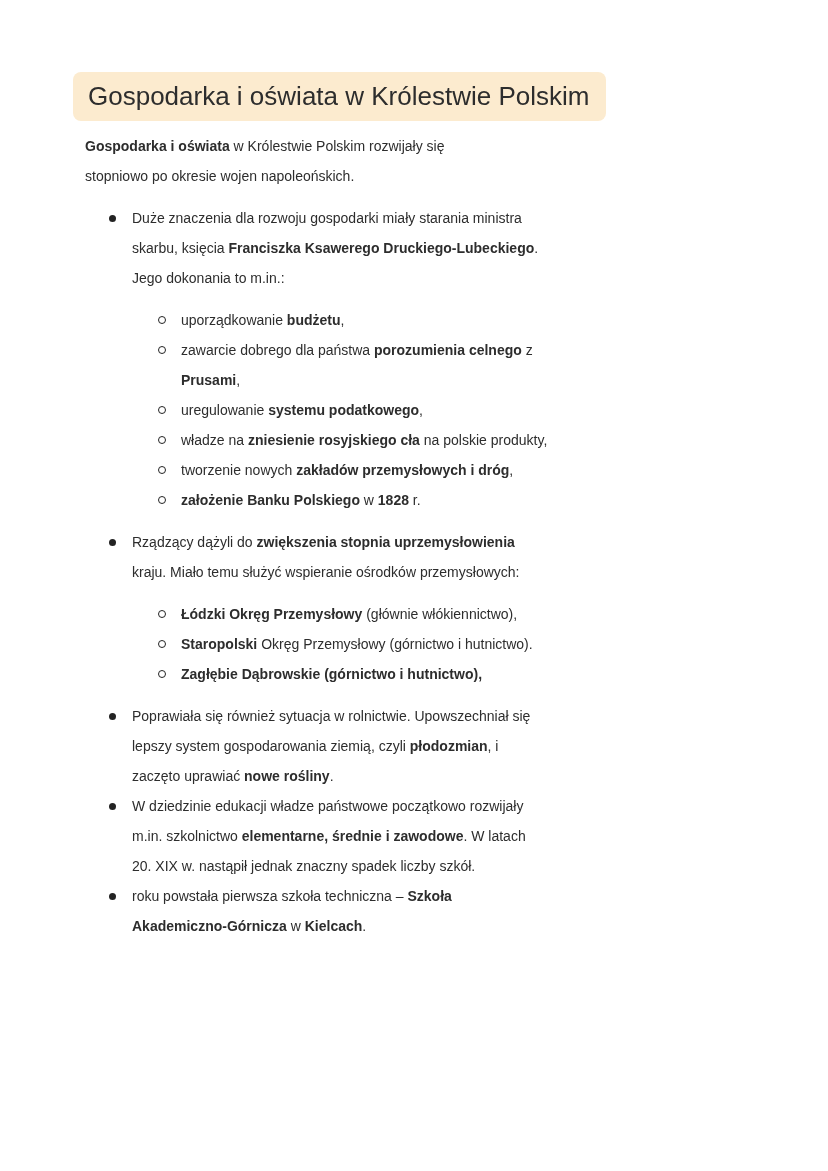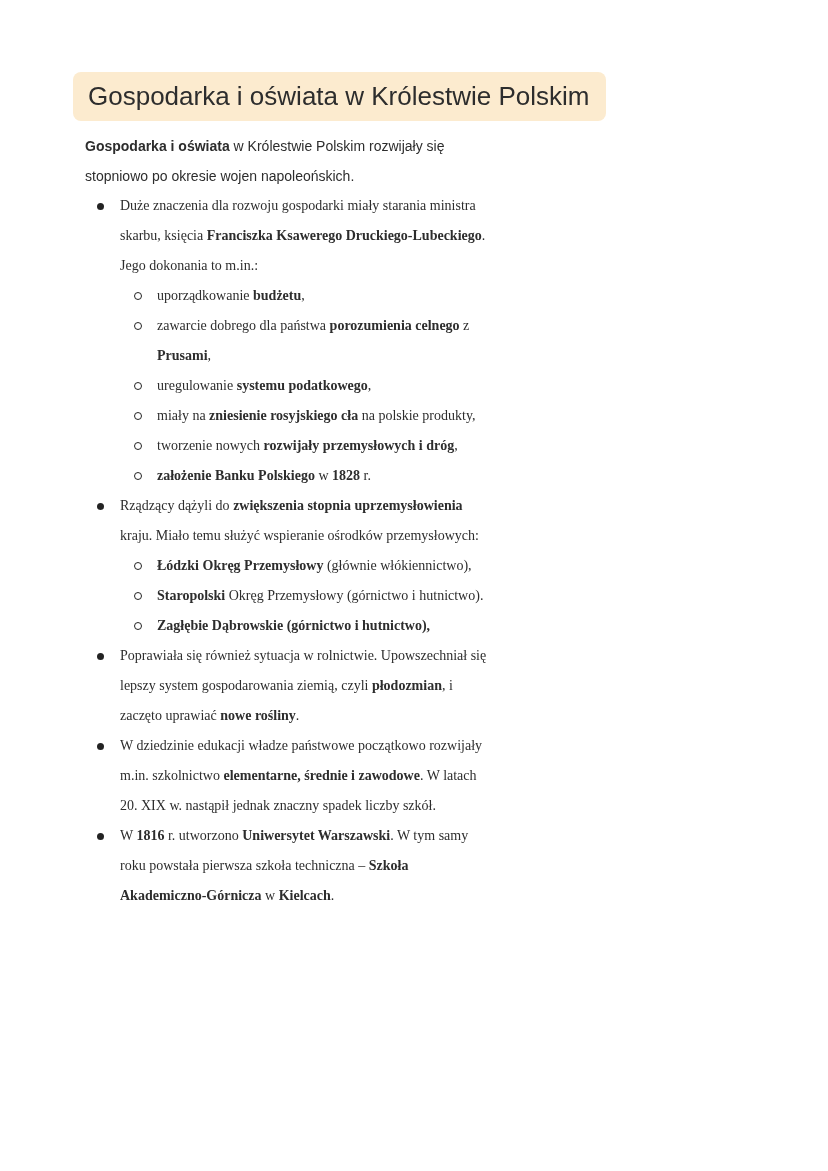--- a/index.html
+++ b/index.html
@@ -18,21 +18,21 @@
     display:inline-flex;align-items:center;
     padding:0 17px 2px 15px;
     font-size:26px;line-height:30px;white-space:nowrap;
   }
   .content{
     position:absolute;left:85px;top:131px;width:710px;
     font-size:14px;line-height:30px;
   }
   .line{white-space:nowrap;}
   strong{font-weight:bold;}
-  ul{list-style:none;margin:0;padding:0;font-family:Liberation Serif, serif;}
+  ul{list-style:none;margin:12px;padding:0;}
   .li1{position:relative;padding-left:35px;}
   .li2{position:relative;padding-left:37px;}
   .dot{
     position:absolute;left:12px;top:12px;width:7px;height:7px;
     border-radius:50%;background:#232323;
   }
   .ring{
     position:absolute;left:14px;top:11px;width:8px;height:8px;
     border-radius:50%;border:1.6px solid #232323;box-sizing:border-box;
     background:transparent;
@@ -74,27 +74,27 @@
             </li>
             <li class="li2">
               <span class="ring"></span>
               <div>
                 <div class="line"><span>uregulowanie </span><strong>systemu podatkowego</strong><span>,</span></div>
               </div>
             </li>
             <li class="li2">
               <span class="ring"></span>
               <div>
-                <div class="line"><span>miały na </span><strong>zniesienie rosyjskiego cła</strong><span> na polskie produkty,</span></div>
+                <div class="line"><span>władze na </span><strong>zniesienie rosyjskiego cła</strong><span> na polskie produkty,</span></div>
               </div>
             </li>
             <li class="li2">
               <span class="ring"></span>
               <div>
-                <div class="line"><span>tworzenie nowych </span><strong>rozwijały przemysłowych i dróg</strong><span>,</span></div>
+                <div class="line"><span>tworzenie nowych </span><strong>zakładów przemysłowych i dróg</strong><span>,</span></div>
               </div>
             </li>
             <li class="li2">
               <span class="ring"></span>
               <div>
                 <div class="line"><strong>założenie Banku Polskiego</strong><span> w </span><strong>1828</strong><span> r.</span></div>
               </div>
             </li>
           </ul>
         </li>
@@ -137,20 +137,19 @@
           <span class="dot"></span>
           <div>
             <div class="line"><span>W dziedzinie edukacji władze państwowe początkowo rozwijały</span></div>
             <div class="line"><span>m.in. szkolnictwo </span><strong>elementarne, średnie i zawodowe</strong><span>. W latach</span></div>
             <div class="line"><span>20. XIX w. nastąpił jednak znaczny spadek liczby szkół.</span></div>
           </div>
         </li>
         <li class="li1">
           <span class="dot"></span>
           <div>
-            <div class="line"><span>W </span><strong>1816</strong><span> r. utworzono </span><strong>Uniwersytet Warszawski</strong><span>. W tym samy</span></div>
             <div class="line"><span>roku powstała pierwsza szkoła techniczna – </span><strong>Szkoła</strong></div>
             <div class="line"><strong>Akademiczno-Górnicza</strong><span> w </span><strong>Kielcach</strong><span>.</span></div>
           </div>
         </li>
       </ul>
   </div>
 </div>
 
 </body></html>

